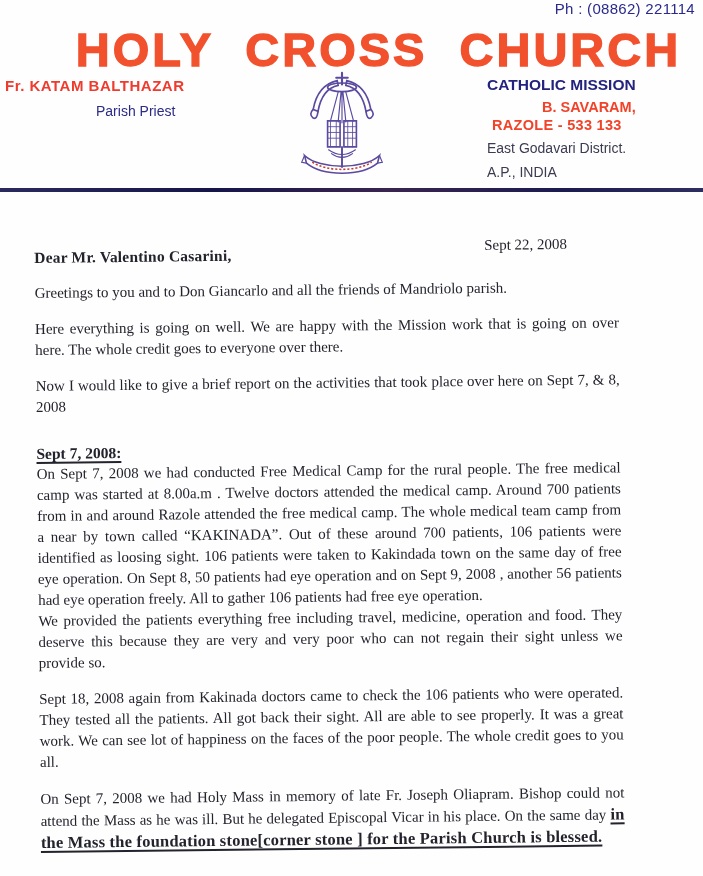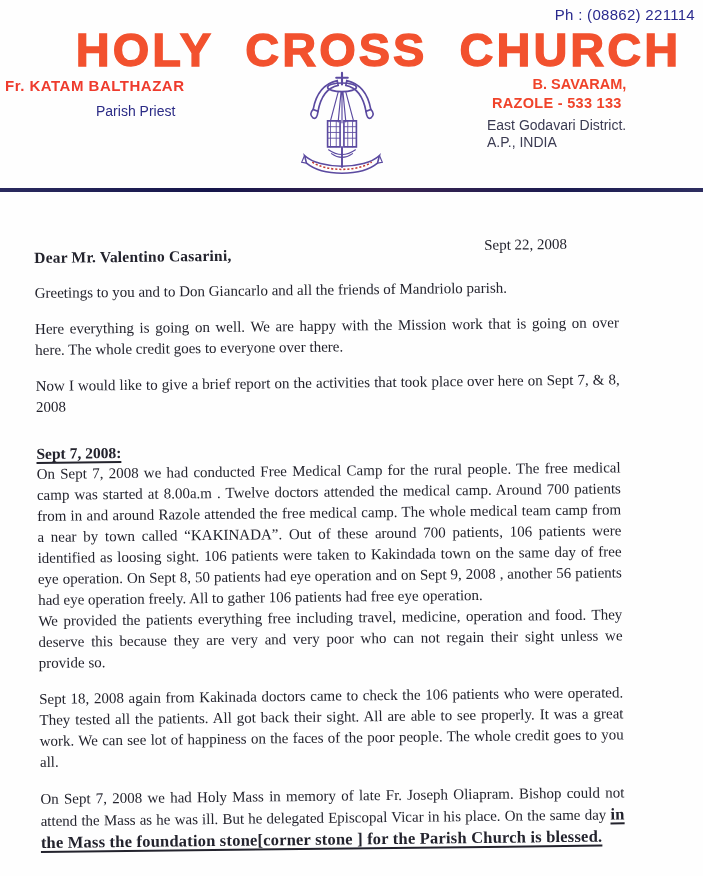--- a/index.html
+++ b/index.html
@@ -6,21 +6,21 @@
   .page{
     position:relative;
     width:703px;height:876px;
     background:#fefefe;
     margin:0 auto;
     overflow:hidden;
     font-family:"Liberation Sans",sans-serif;
   }
   
   .phone{
-    position:absolute;top:6px;right:8px;
+    position:absolute;top:0;right:8px;
     font-size:15px;font-weight:500;color:#2a2a8e;
     letter-spacing:.3px;
   }
   .main-title{
     position:absolute;top:22px;left:0;width:100%;
     text-align:center;
     font-size:47px;font-weight:900;
     color:#f2512e;
     letter-spacing:3px;word-spacing:16px;
     -webkit-text-stroke:1.3px #f2512e;
@@ -40,21 +40,21 @@
   .emblem{
     position:absolute;top:71px;left:294px;
   }
   .hdr-right{
     position:absolute;top:77px;left:487px;
     line-height:1;
   }
   .hdr-right .mission{font-size:15.5px;font-weight:bold;color:#23237f;margin-bottom:7px;}
   .hdr-right .place{font-size:14.5px;font-weight:bold;color:#f0432a;margin:0 0 4px 5px;text-align:right;}
   .hdr-right .town{font-size:14.5px;font-weight:bold;color:#f0432a;margin:0 0 8px 5px;letter-spacing:.3px;}
-  .hdr-right .district{font-size:14px;color:#3b3b52;margin-bottom:3px;}
+  .hdr-right .district{font-size:14px;color:#3b3b52;margin-bottom:10px;}
   .hdr-right .state{font-size:14px;color:#3b3b52;margin-bottom:3px;}
   .hdr-right .email{font-size:14px;color:#3b3b52;}
   .divider{
     position:absolute;top:188px;left:0;width:703px;height:4px;
     background:linear-gradient(90deg,#2a2a5e 0%,#15154a 30%,#3a2450 55%,#1b1b50 80%,#2e2e60 100%);
   }
   
   .body-wrap{
     position:absolute;top:240px;left:34px;width:584px;
     transform:rotate(-0.65deg);
@@ -125,20 +125,21 @@
 
         <path d="M11 88 C27 103 73 103 89 88 L87 96 C70 110 30 110 13 96 Z"></path>
         <path d="M11 88 l-3 7 5 1 M89 88 l3 7 -5 1" stroke-width="1.2"></path>
       </g>
 
       <path d="M19 95 C35 105 65 105 81 95" stroke="#c23a33" stroke-width="1.6" stroke-dasharray="2.2 2" fill="none"></path>
     </svg>
   </div>
 
   <div class="hdr-right">
+    <div class="mission">CATHOLIC MISSION</div>
     <div class="place">B. SAVARAM,</div>
     <div class="town">RAZOLE - 533 133</div>
     <div class="district">East Godavari District.</div>
     <div class="state">A.P., INDIA</div>
   </div>
 
   <div class="divider"></div>
 
   <div class="body-wrap">
 

